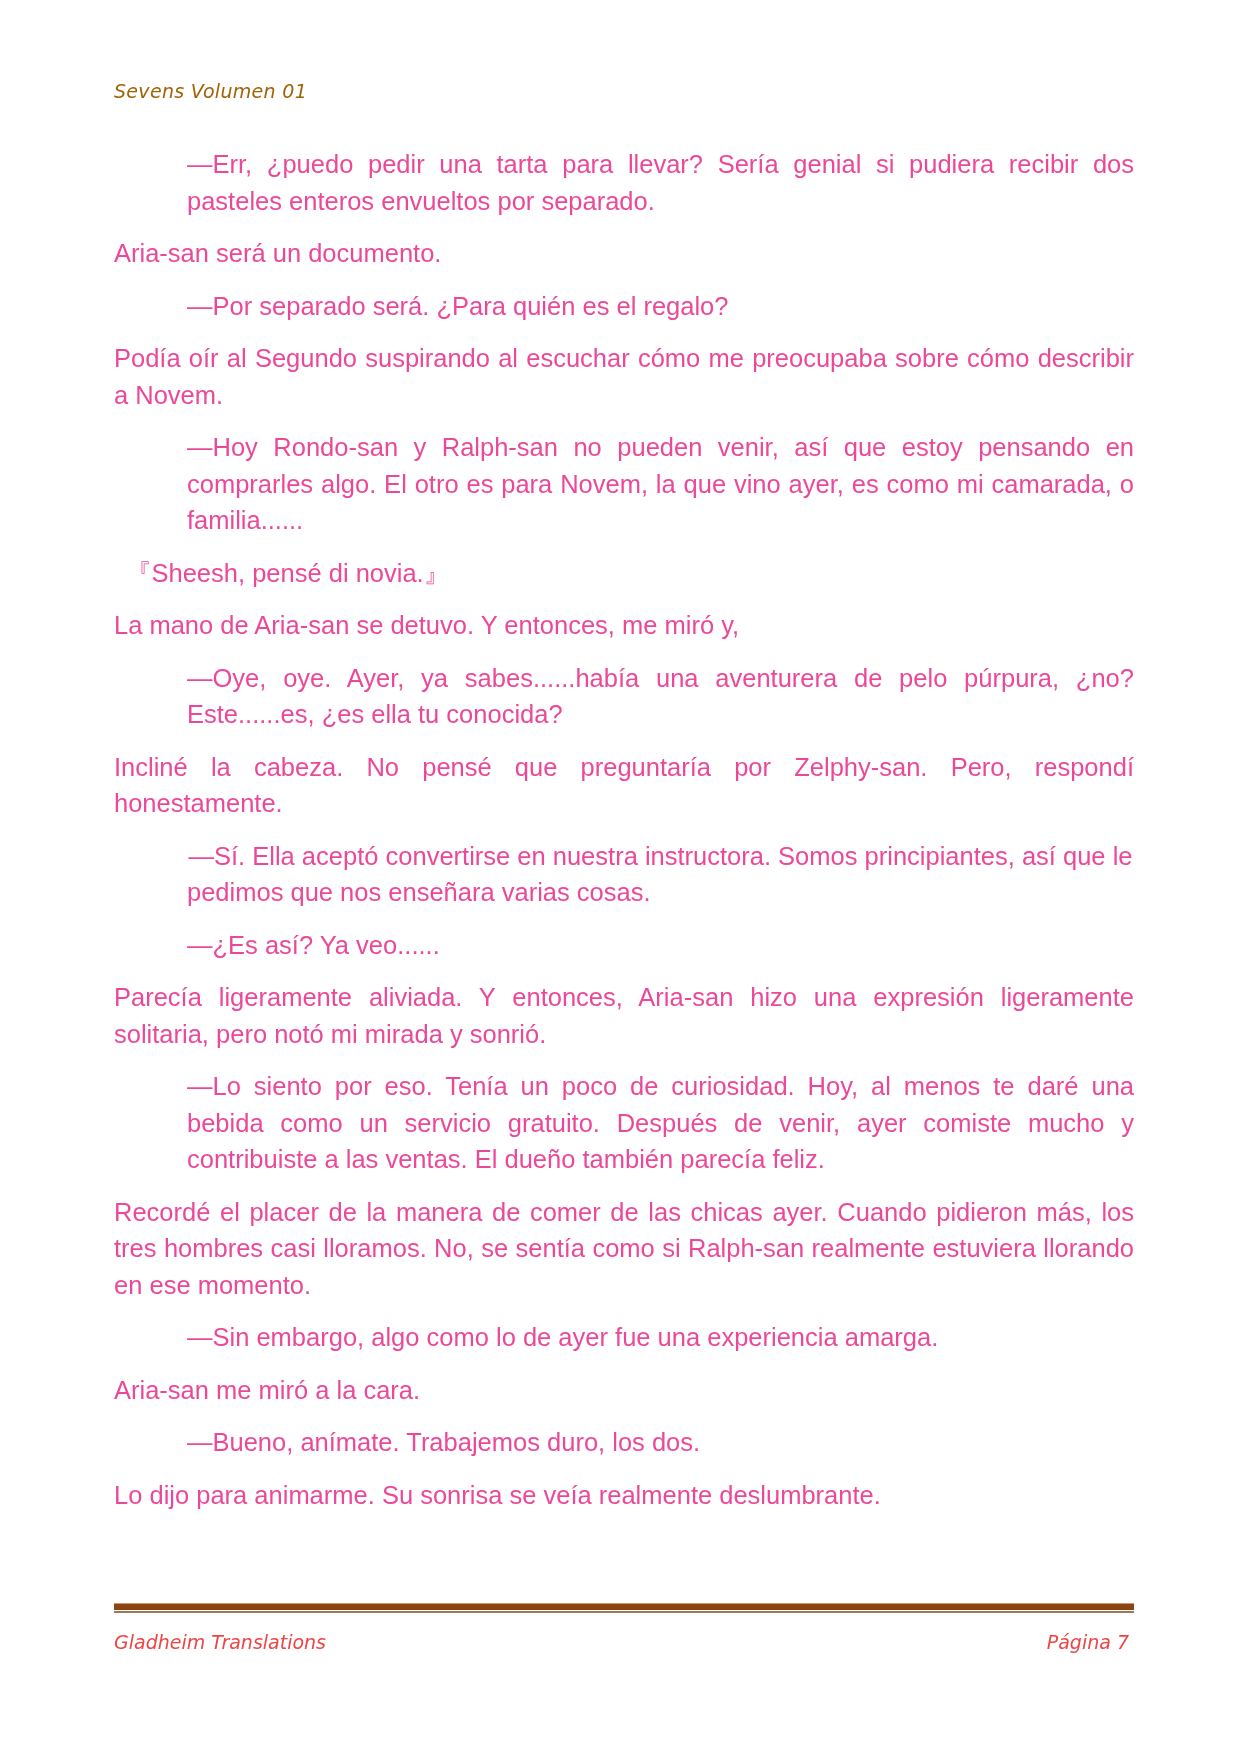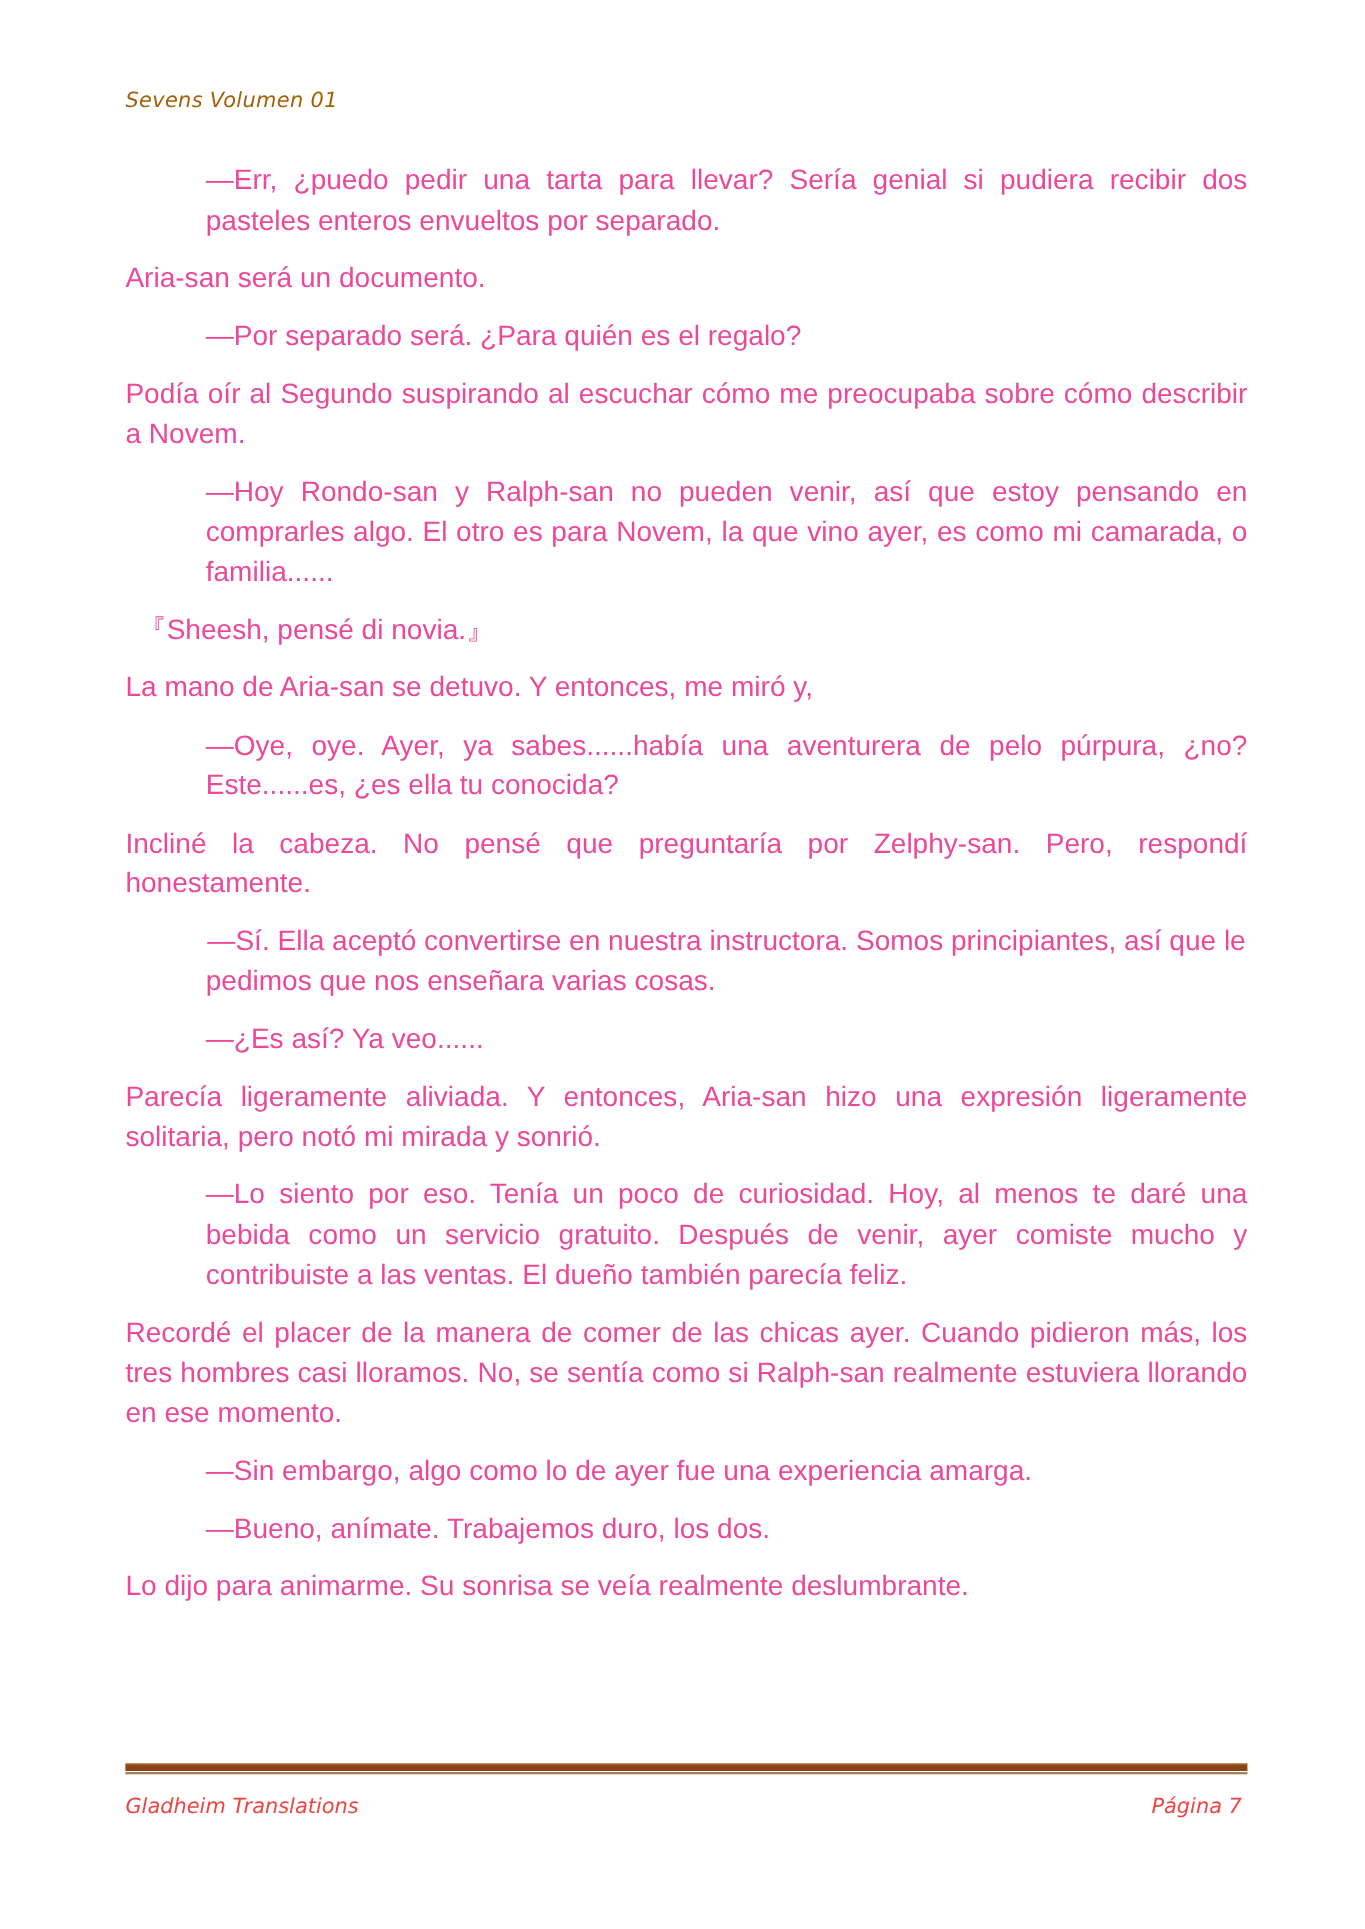--- a/index.html
+++ b/index.html
@@ -45,20 +45,21 @@
   <p class="p bracket">『Sheesh, pensé di novia.』</p>
   <p class="p">La mano de Aria-san se detuvo. Y entonces, me miró y,</p>
   <p class="p dialog">—Oye, oye. Ayer, ya sabes......había una aventurera de pelo púrpura, ¿no? Este......es, ¿es ella tu conocida?</p>
   <p class="p">Incliné la cabeza. No pensé que preguntaría por Zelphy-san. Pero, respondí honestamente.</p>
   <p class="p dialog nojust">—Sí. Ella aceptó convertirse en nuestra instructora. Somos principiantes, así que le pedimos que nos enseñara varias cosas.</p>
   <p class="p dialog">—¿Es así? Ya veo......</p>
   <p class="p">Parecía ligeramente aliviada. Y entonces, Aria-san hizo una expresión ligeramente solitaria, pero notó mi mirada y sonrió.</p>
   <p class="p dialog">—Lo siento por eso.  Tenía un poco de curiosidad. Hoy, al menos te daré una bebida como un servicio gratuito. Después de venir, ayer comiste mucho y contribuiste a las ventas. El dueño también parecía feliz.</p>
   <p class="p">Recordé el placer de la manera de comer de las chicas ayer. Cuando pidieron más, los tres hombres casi lloramos. No, se sentía como si Ralph-san realmente estuviera llorando en ese momento.</p>
   <p class="p dialog">—Sin embargo, algo como lo de ayer fue una experiencia amarga.</p>
+  <p class="p">Aria-san me miró a la cara.</p>
   <p class="p dialog">—Bueno, anímate. Trabajemos duro, los dos.</p>
   <p class="p">Lo dijo para animarme. Su sonrisa se veía realmente deslumbrante.</p>
 </div>
 
 <div class="rule">
   <div class="thick"></div>
   <div class="thin"></div>
 </div>
 
 <div class="footer-left">Gladheim Translations</div>

